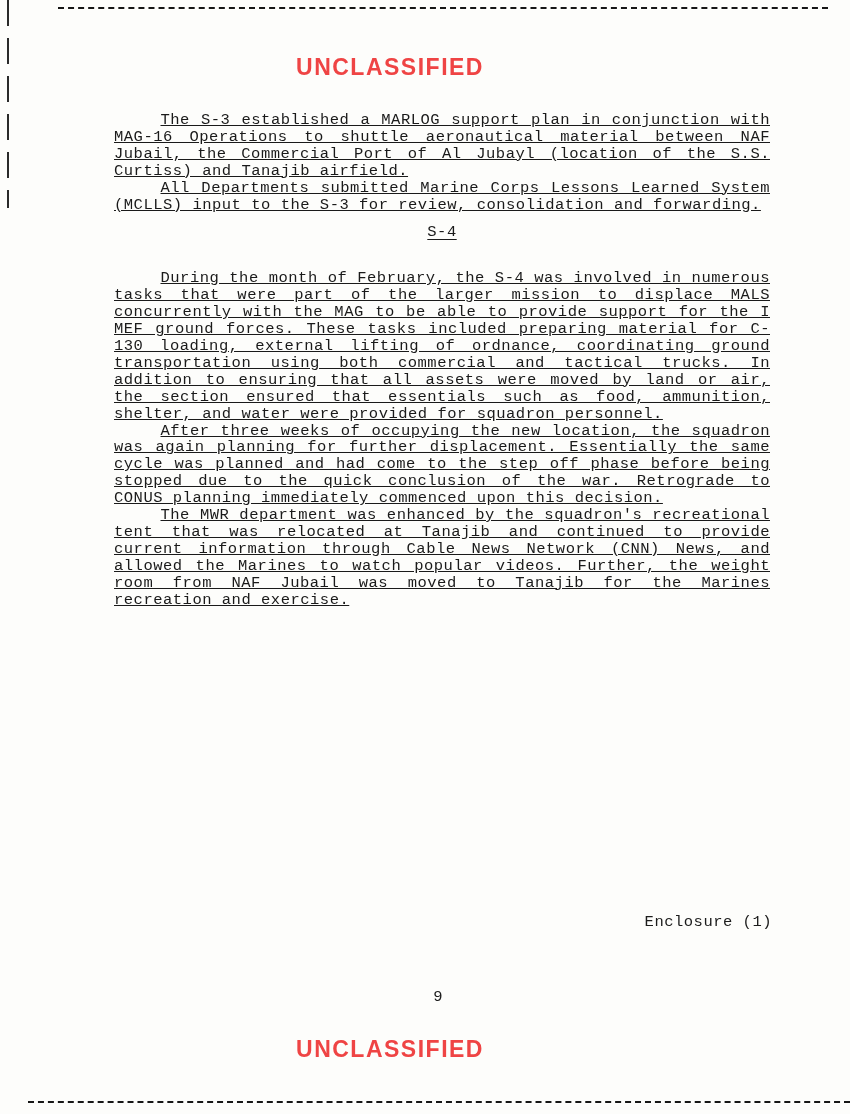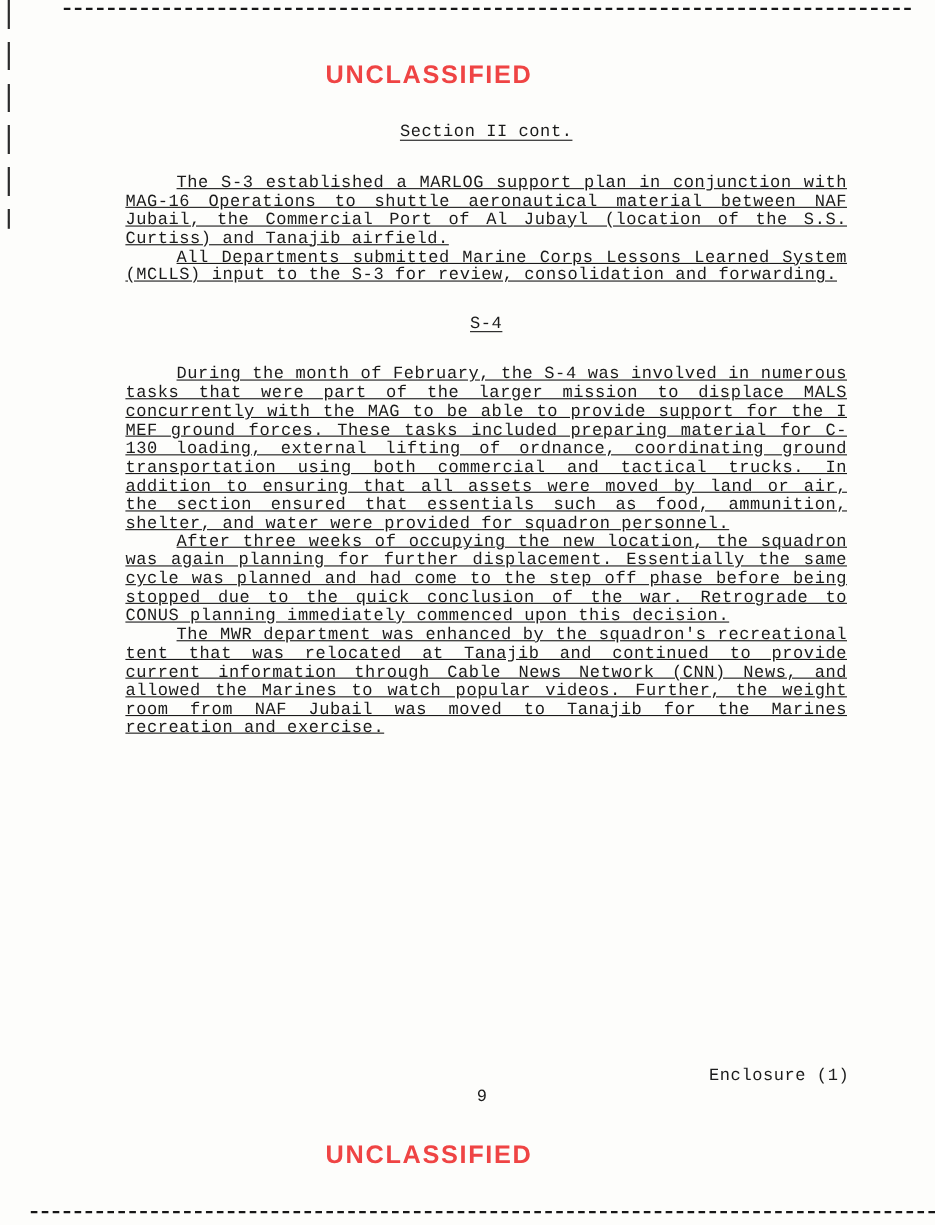--- a/index.html
+++ b/index.html
@@ -75,33 +75,33 @@
     color: #1a1a1a;
   }
   .sec-heading {
     text-align: center;
     text-decoration: underline;
     text-underline-offset: 3px;
     margin: 0 0 29px 0;
     white-space: nowrap;
   }
   .sec-heading.later {
-    margin-top: 27px;
+    margin-top: 11px;
   }
   .doc-body p {
     margin: 0;
     text-indent: 5ch;
     text-align: justify;
     text-decoration: underline;
   }
 
   
   .enclosure {
     position: absolute;
-    top: 969px;
+    top: 913px;
     right: 78px;
     font-size: 15.5px;
     letter-spacing: 0.5px;
   }
   .page-number {
     position: absolute;
     top: 988px;
     left: 0;
     width: 876px;
     text-align: center;
@@ -114,21 +114,20 @@
 <div class="page">
 
   <div class="scan-top-dashes"></div>
   <div class="scan-left-line"></div>
   <div class="scan-bottom-dashes"></div>
 
   <div class="classification header">UNCLASSIFIED</div>
 
   <div class="doc-body">
 
-    <div class="sec-heading">Section II cont.</div>
 
     <p>The S-3 established a MARLOG support plan in conjunction with MAG-16 Operations to shuttle aeronautical material between NAF Jubail, the Commercial Port of Al Jubayl (location of the S.S. Curtiss) and Tanajib airfield.</p>
     <p>All Departments submitted Marine Corps Lessons Learned System (MCLLS) input to the S-3 for review, consolidation and forwarding.</p>
 
     <div class="sec-heading later">S-4</div>
 
     <p>During the month of February, the S-4 was involved in numerous tasks that were part of the larger mission to displace MALS concurrently with the MAG to be able to provide support for the I MEF ground forces. These tasks included preparing material for C-130 loading, external lifting of ordnance, coordinating ground transportation using both commercial and tactical trucks. In addition to ensuring that all assets were moved by land or air, the section ensured that essentials such as food, ammunition, shelter, and water were provided for squadron personnel.</p>
     <p>After three weeks of occupying the new location, the squadron was again planning for further displacement. Essentially the same cycle was planned and had come to the step off phase before being stopped due to the quick conclusion of the war. Retrograde to CONUS planning immediately commenced upon this decision.</p>
 
 

